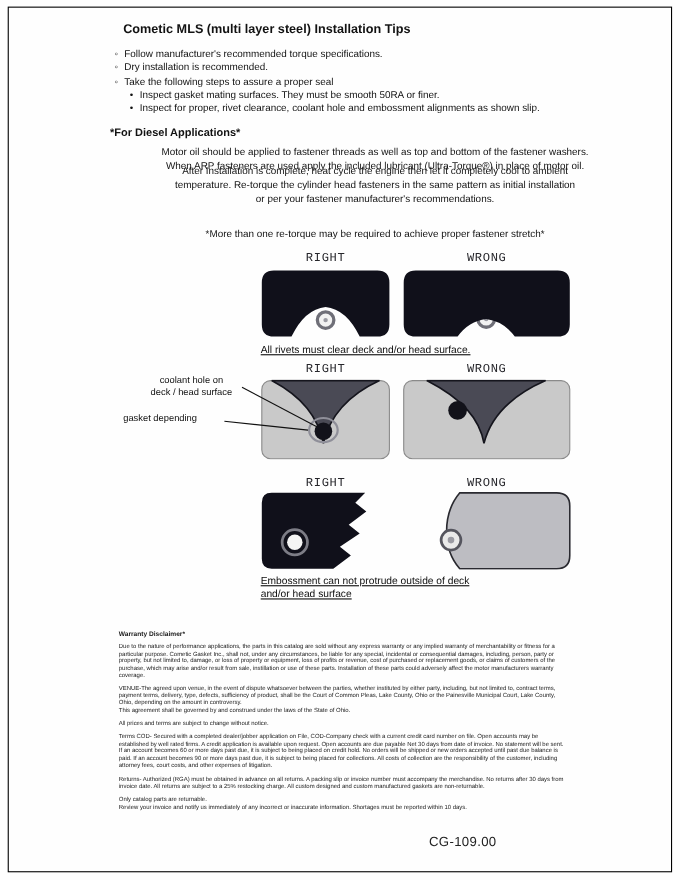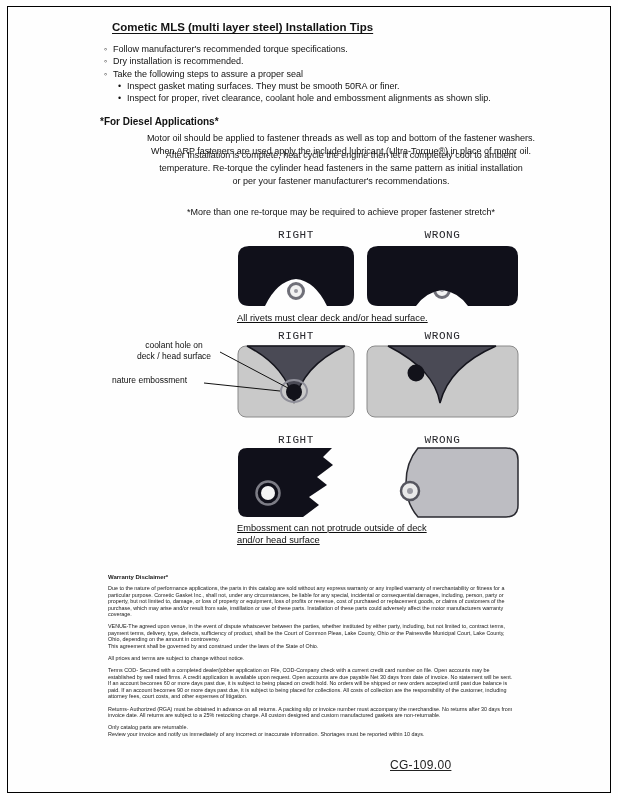--- a/index.html
+++ b/index.html
@@ -1,21 +1,21 @@
 <!DOCTYPE html>
 <html><head>
 <meta charset="utf-8">
 <style>
   * { margin:0; padding:0; box-sizing:border-box; }
   html,body { width:618px; height:800px; }
   body { background:#ffffff; font-family:"Liberation Sans", sans-serif; color:#121212; }
   .page { position:relative; width:618px; height:800px; background:#fefefe; overflow:hidden; }
   .abs { position:absolute; }
   .frame { left:7px; top:6px; right:7px; bottom:7px; border:1px solid #000; }
-  .title { left:112px; top:21px; font-size:11.5px; font-weight:bold; text-decoration:underline; text-underline-offset:2px; }
+  .title { left:112px; top:21px; font-size:11.5px; font-weight:bold; text-underline-offset:2px; }
   .bullets { left:104px; top:43px; width:460px; font-size:9px; line-height:12.3px; }
   .b { display:flex; }
   .mk { width:9px; flex:0 0 9px; text-align:left; }
   .sub { margin-left:14px; }
   .diesel-h { left:100px; top:116px; font-size:10px; font-weight:bold; }
   .para { left:118px; width:446px; font-size:9px; line-height:13.2px; white-space:pre-line;text-align:center; }
   .p1 { top:132px; } .p2 { top:149px; } .note { top:206px; }
   .hdr { font-size:11px; letter-spacing:0.6px; color:#26262b; text-align:center;font-family:Liberation Mono, monospace; }
   .hL { left:237px; width:118px; } .hR { left:366px; width:153px; }
   .r1h { top:229px; } .r2h { top:330px; } .r3h { top:434px; }
@@ -25,21 +25,21 @@
   .p-r3L { left:237px; top:447px; } .p-r3R { left:366px; top:447px; }
   .caption { left:237px; font-size:9.3px; line-height:12px; white-space:pre-line; color:#0e0e0e;text-decoration:underline; }
   .c1 { top:312px; } .c2 { top:423px; } .c3 { top:522px; }
   .lbl { font-size:8.5px; line-height:10.5px; text-align:center; white-space:pre-line; color:#0e0e0e; }
   .lbl-cool { left:124px; top:340px; width:100px; }
   .lbl-emb { left:112px; top:375px; width:96px; text-align:left; }
   .connector { left:200px; top:338px; pointer-events:none; }
   .warranty { left:108px; top:574px; width:406px; font-size:5.4px; line-height:6.4px; color:#1a1a1a; }
   .warranty .wh { font-weight:bold; font-size:6px; margin-bottom:5px; }
   .warranty p { margin-bottom:6px; white-space:pre-line; }
-  .footer { left:390px; top:758px; font-size:12px; letter-spacing:0.3px; color:#222;text-decoration:underline; }
+  .footer { left:390px; top:758px; font-size:12px; letter-spacing:0.3px; color:#222; }
 </style>
 </head>
 <body>
 
 <div class="page">
   <div class="abs frame"></div>
 
   <div class="abs title">Cometic MLS (multi layer steel) Installation Tips</div>
 
   <div class="abs bullets">
@@ -88,21 +88,21 @@
       <circle cx="76" cy="45" r="2" fill="#9a9aa2"></circle>
       <path fill="#10101a" fill-rule="evenodd" d="M12,1 L141,1 Q152,1 152,12 L152,50 Q152,61 141,61 L12,61 Q1,61 1,50 L1,12 Q1,1 12,1 Z M76,45 Q60,47 50,61 L102,61 Q92,47 76,45 Z"></path>
     </svg>
   </div>
   <div class="abs caption c1">All rivets must clear deck and/or head surface.</div>
 
   <div class="abs hdr hL r2h">RIGHT</div>
   <div class="abs hdr hR r2h">WRONG</div>
   <div class="abs lbl lbl-cool">coolant hole on
 deck / head surface</div>
-  <div class="abs lbl lbl-emb">nature embossment</div>
+  <div class="abs lbl lbl-emb">gasket depending</div>
   <div class="panel p-r2L">
     <svg width="118" height="73" viewBox="0 0 118 73">
       <rect x="1" y="1" width="116" height="71" rx="8" fill="#c9c9c9" stroke="#8a8a8a" stroke-width="1"></rect>
       <path d="M10,1 C38,16 52,34 57,58 C63,32 80,14 108,1 Z" fill="#4a4a55" stroke="#15151d" stroke-width="1.5"></path>
       <ellipse cx="57" cy="46" rx="13" ry="11" fill="none" stroke="#8f8f99" stroke-width="2"></ellipse>
       <circle cx="57" cy="47" r="8" fill="#12121a"></circle>
     </svg>
   </div>
   <div class="panel p-r2R">
     <svg width="153" height="73" viewBox="0 0 153 73">

